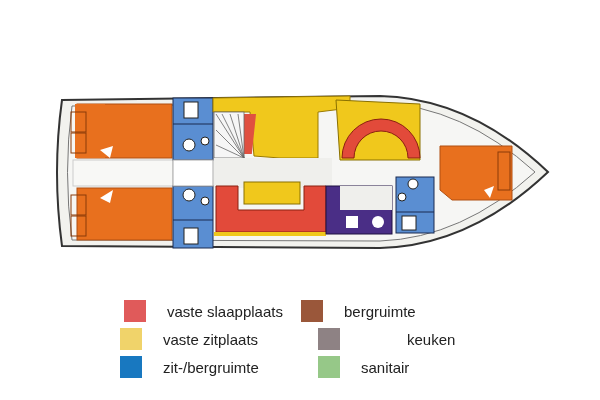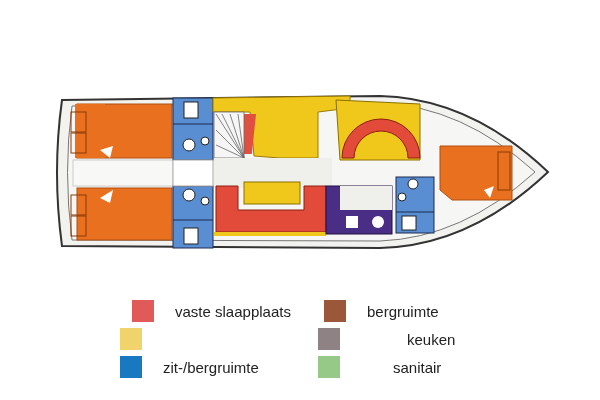--- a/index.html
+++ b/index.html
@@ -86,36 +86,37 @@
     <circle cx="413" cy="184" r="5" fill="#fff" stroke="#222"></circle>
     <circle cx="402" cy="197" r="4" fill="#fff" stroke="#222"></circle>
   </g>
 
   <path d="M440,146 L512,146 L512,200 L452,200 L440,190 Z" fill="#e8701e" stroke="#b04e10"></path>
   <rect x="498" y="152" width="12" height="38" fill="none" stroke="#8a3a08"></rect>
   <polygon points="484,190 494,186 490,198" fill="#fff"></polygon>
 </svg>
 
 <div class="legend">
-  <div class="legend-item" style="left:12px;top:0;">
+  <div class="legend-item" style="left:4px;top:0;">
     <span class="swatch" style="background:#e05a5a;"></span>
     <span class="legend-label">vaste slaapplaats</span>
   </div>
   <div class="legend-item" style="left:0;top:28px;">
     <span class="swatch" style="background:#f0d36a;"></span>
+    <span class="legend-label">vaste zitplaats</span>
   </div>
   <div class="legend-item" style="left:0;top:56px;">
     <span class="swatch" style="background:#1878c0;"></span>
     <span class="legend-label">zit-/bergruimte</span>
   </div>
-  <div class="legend-item" style="left:204px;top:0;">
+  <div class="legend-item" style="left:181px;top:0;">
     <span class="swatch" style="background:#9a573a;"></span>
     <span class="legend-label">bergruimte</span>
   </div>
   <div class="legend-item" style="left:198px;top:28px;gap:46px;">
     <span class="swatch" style="background:#8e8284;"></span>
     <span class="legend-label">keuken</span>
   </div>
-  <div class="legend-item" style="left:198px;top:56px;gap:32px;">
+  <div class="legend-item" style="left:198px;top:56px;">
     <span class="swatch" style="background:#96c888;"></span>
     <span class="legend-label">sanitair</span>
   </div>
 </div>
 
 </body></html>

